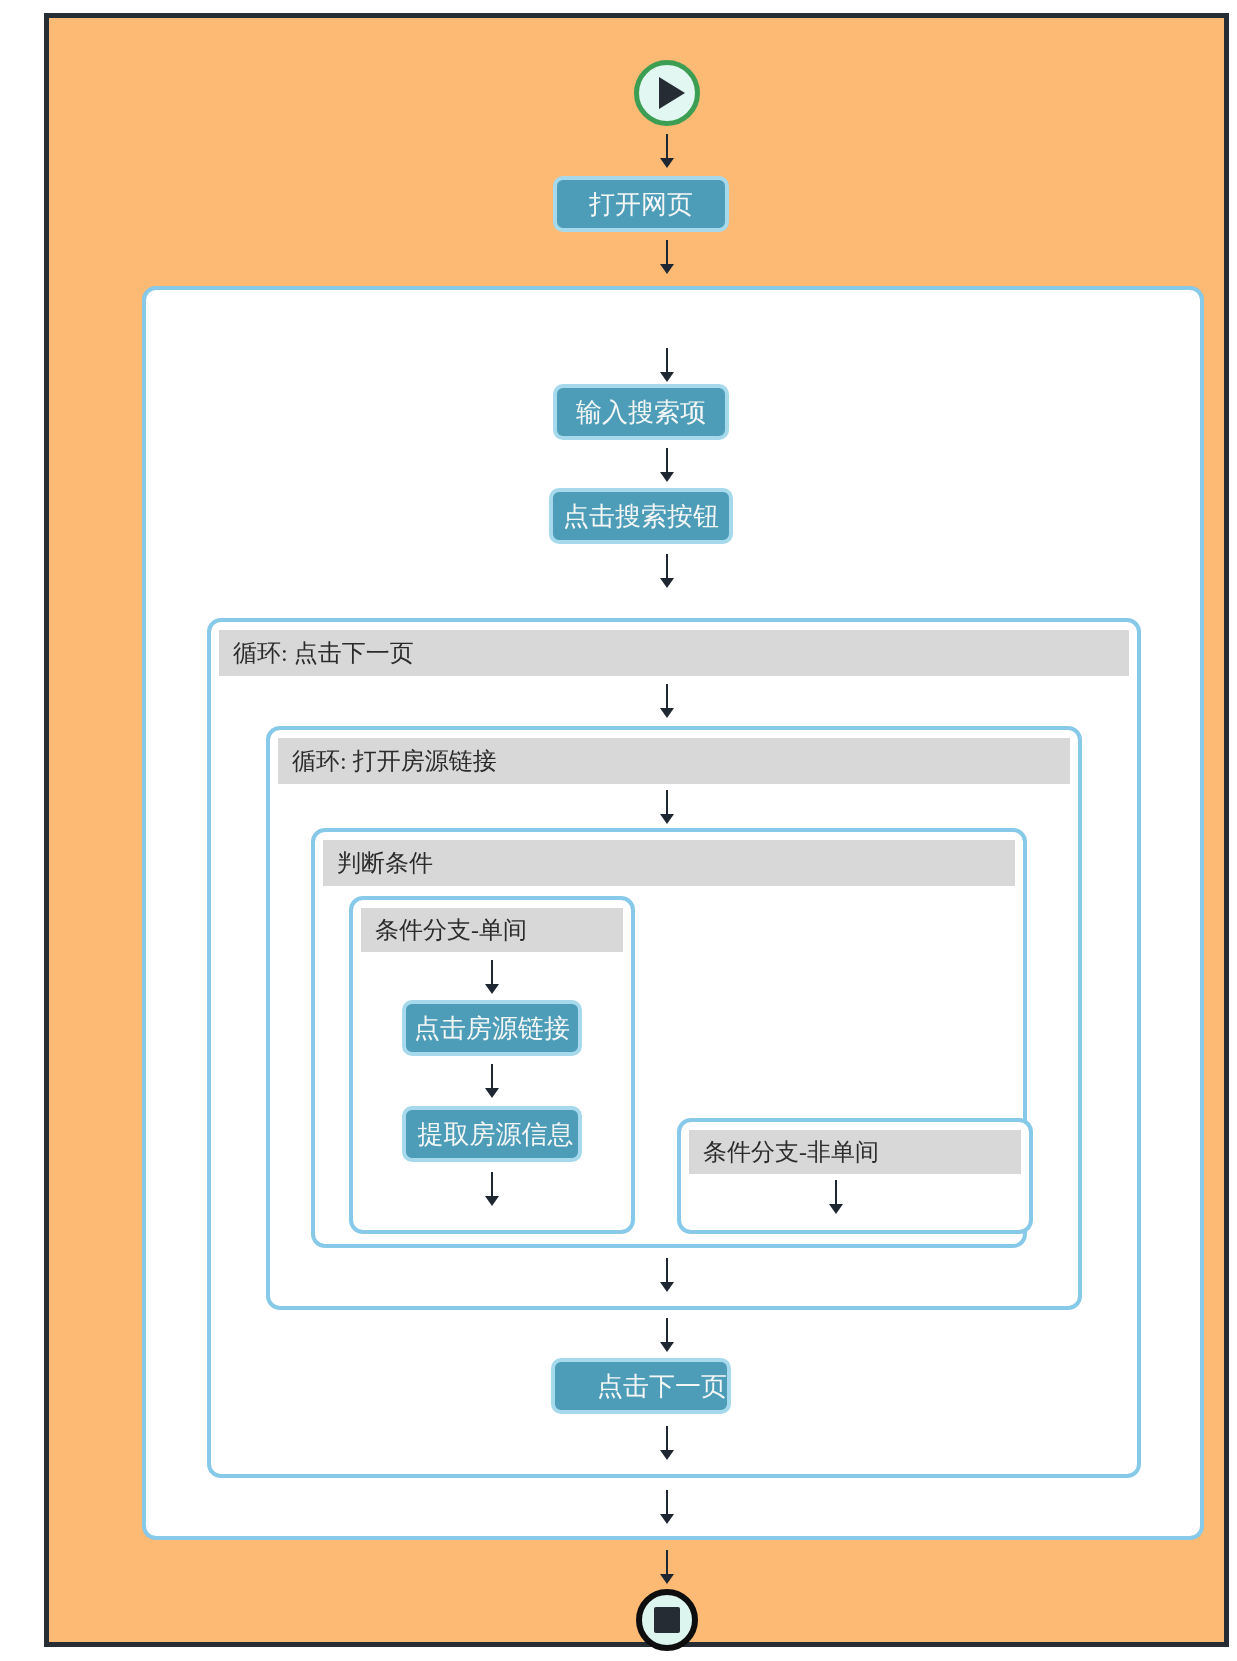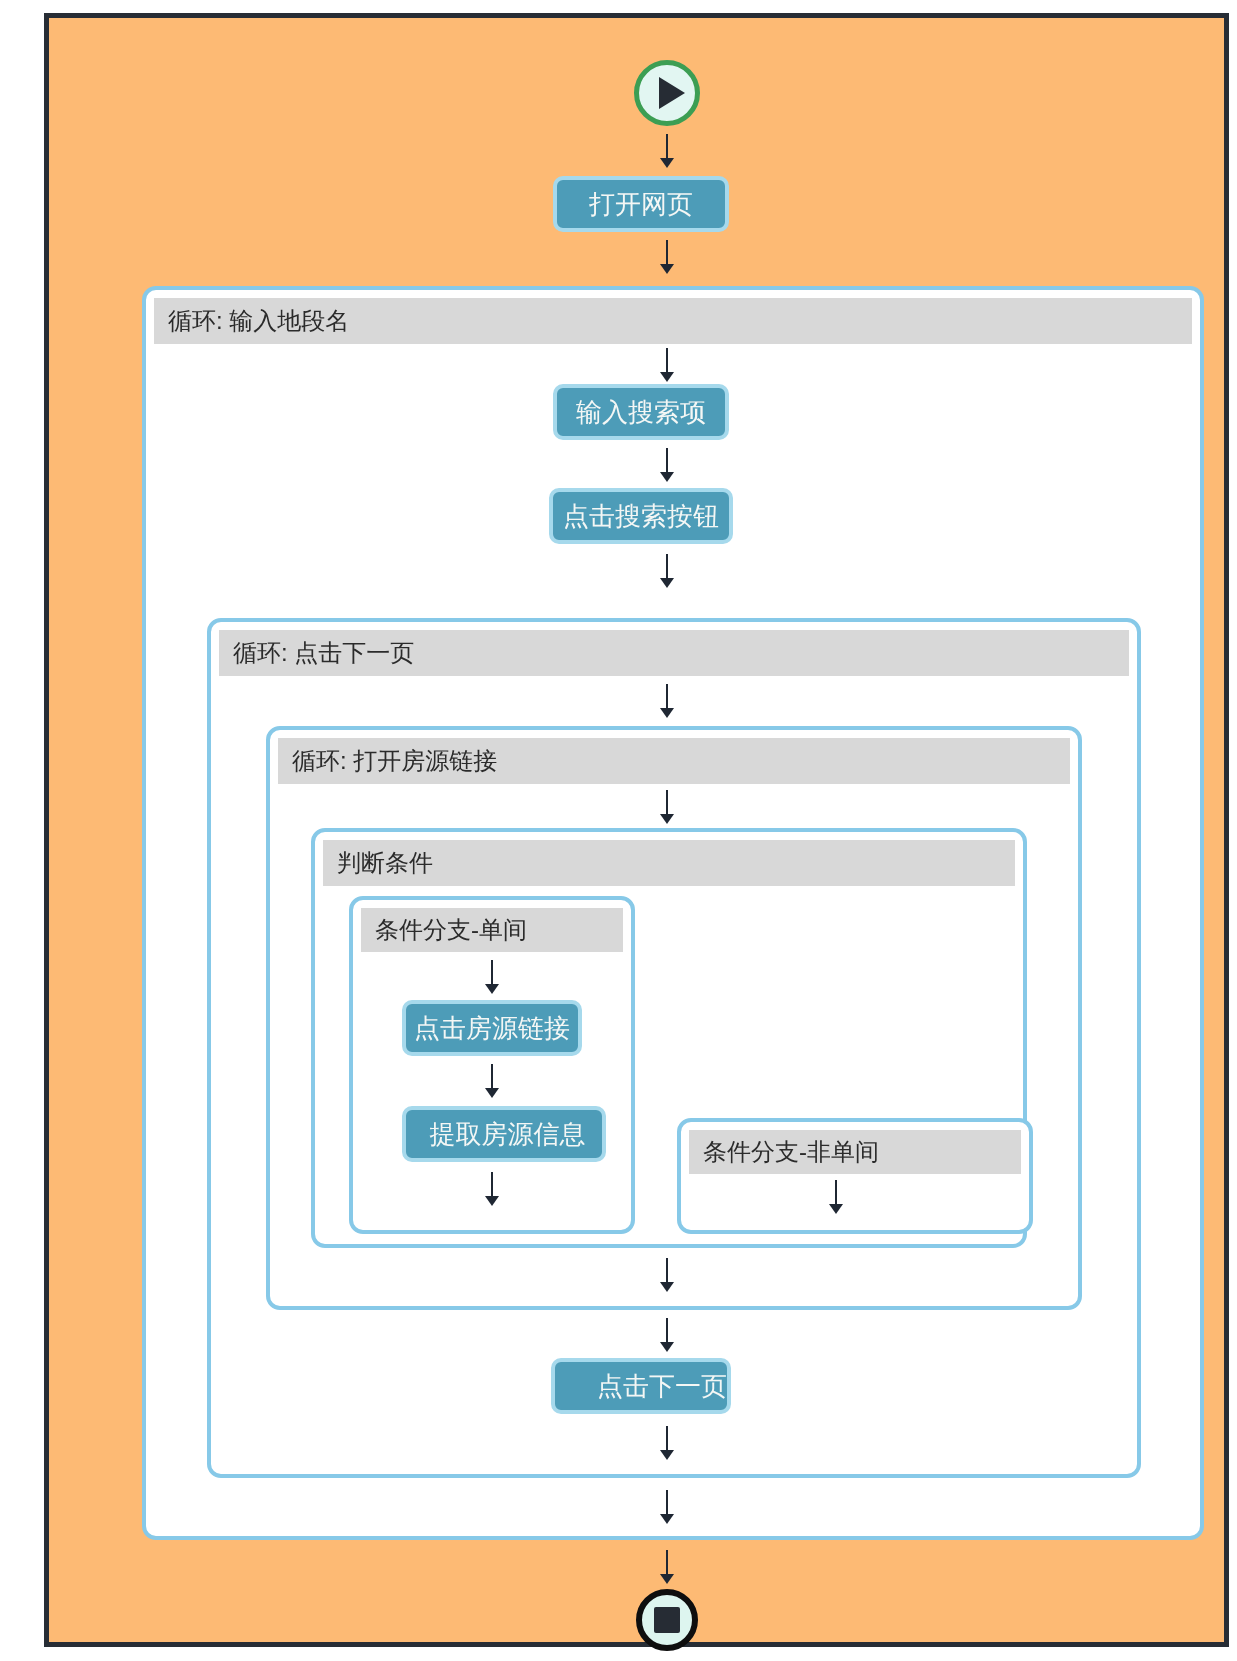--- a/index.html
+++ b/index.html
@@ -48,37 +48,37 @@
   #arrow-2{left:608px;top:222px;}
 
   #loop1{left:93px;top:268px;width:1062px;height:1254px;}
   #loop1-arrow-1{left:511px;top:58px;}
   #btn-input{left:407px;top:94px;width:176px;}
   #loop1-arrow-2{left:511px;top:158px;}
   #btn-searchclick{left:403px;top:198px;width:184px;}
   #loop1-arrow-3{left:511px;top:264px;}
   #loop1-arrow-4{left:511px;top:1200px;}
 
-  #loop2{left:61px;top:328px;width:934px;height:860px;}
+  #loop2{left:61px;top:328px;width:934px;height:860px;font-family:Liberation Serif, serif;}
   #loop2-arrow-1{left:446px;top:62px;}
   #loop2-arrow-2{left:446px;top:696px;}
   #btn-next{left:340px;top:736px;width:180px;justify-content:flex-end;}
   #loop2-arrow-3{left:446px;top:804px;}
 
   #loop3{left:55px;top:104px;width:816px;height:584px;}
   #loop3-arrow-1{left:387px;top:60px;}
   #loop3-arrow-2{left:387px;top:528px;}
 
   #cond{left:41px;top:98px;width:716px;height:420px;}
 
   #branch1{left:34px;top:64px;width:286px;height:338px;}
   #b1-arrow-1{left:129px;top:60px;}
   #btn-listing{left:49px;top:100px;width:180px;justify-content:center;}
   #b1-arrow-2{left:129px;top:164px;}
-  #btn-extract{left:49px;top:206px;width:204px;padding-left:7px;}
+  #btn-extract{left:49px;top:206px;width:180px;padding-left:7px;}
   #b1-arrow-3{left:129px;top:272px;}
 
   #branch2{left:362px;top:286px;width:356px;height:116px;}
   #b2-arrow-1{left:145px;top:58px;}
 
   #arrow-end{left:608px;top:1532px;}
 </style>
 </head>
 <body>
 
@@ -89,21 +89,20 @@
       <div class="tri"></div>
     </div>
     <div class="arrow" id="arrow-1"></div>
 
     <div class="btn" id="btn-open">
       <span>打开网页</span>
     </div>
     <div class="arrow" id="arrow-2"></div>
 
     <div class="box" id="loop1">
-      <div class="hdr">循环: 输入地段名</div>
       <div class="arrow" id="loop1-arrow-1"></div>
 
       <div class="btn" id="btn-input">
         <span>输入搜索项</span>
       </div>
       <div class="arrow" id="loop1-arrow-2"></div>
 
       <div class="btn" id="btn-searchclick">
         <span>点击搜索按钮</span>
       </div>

